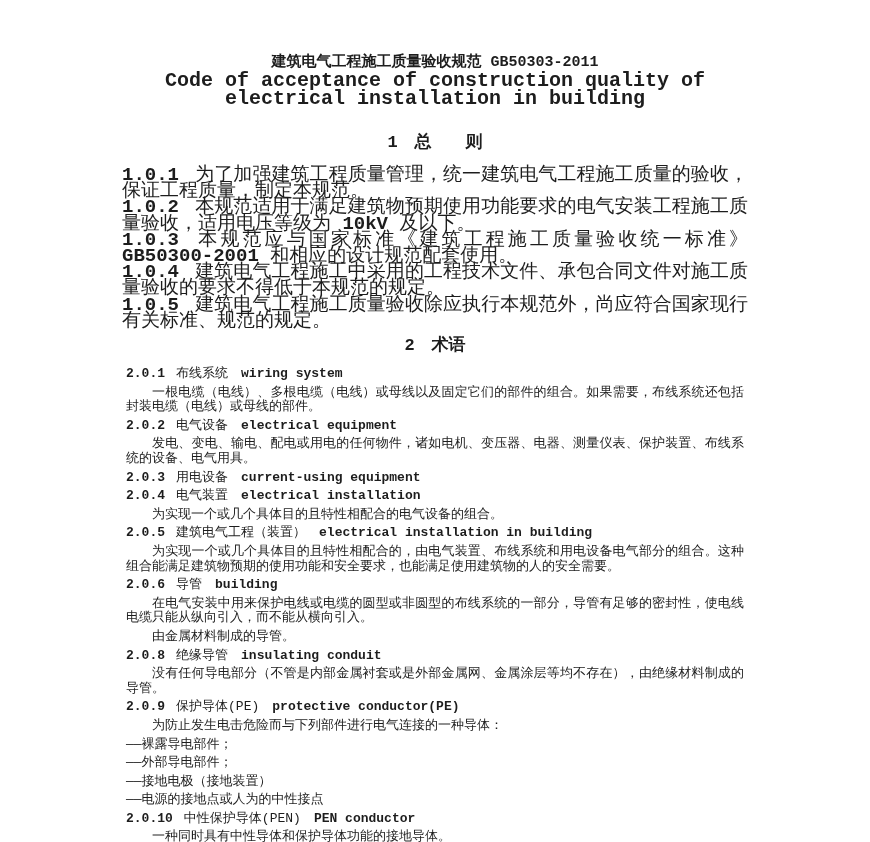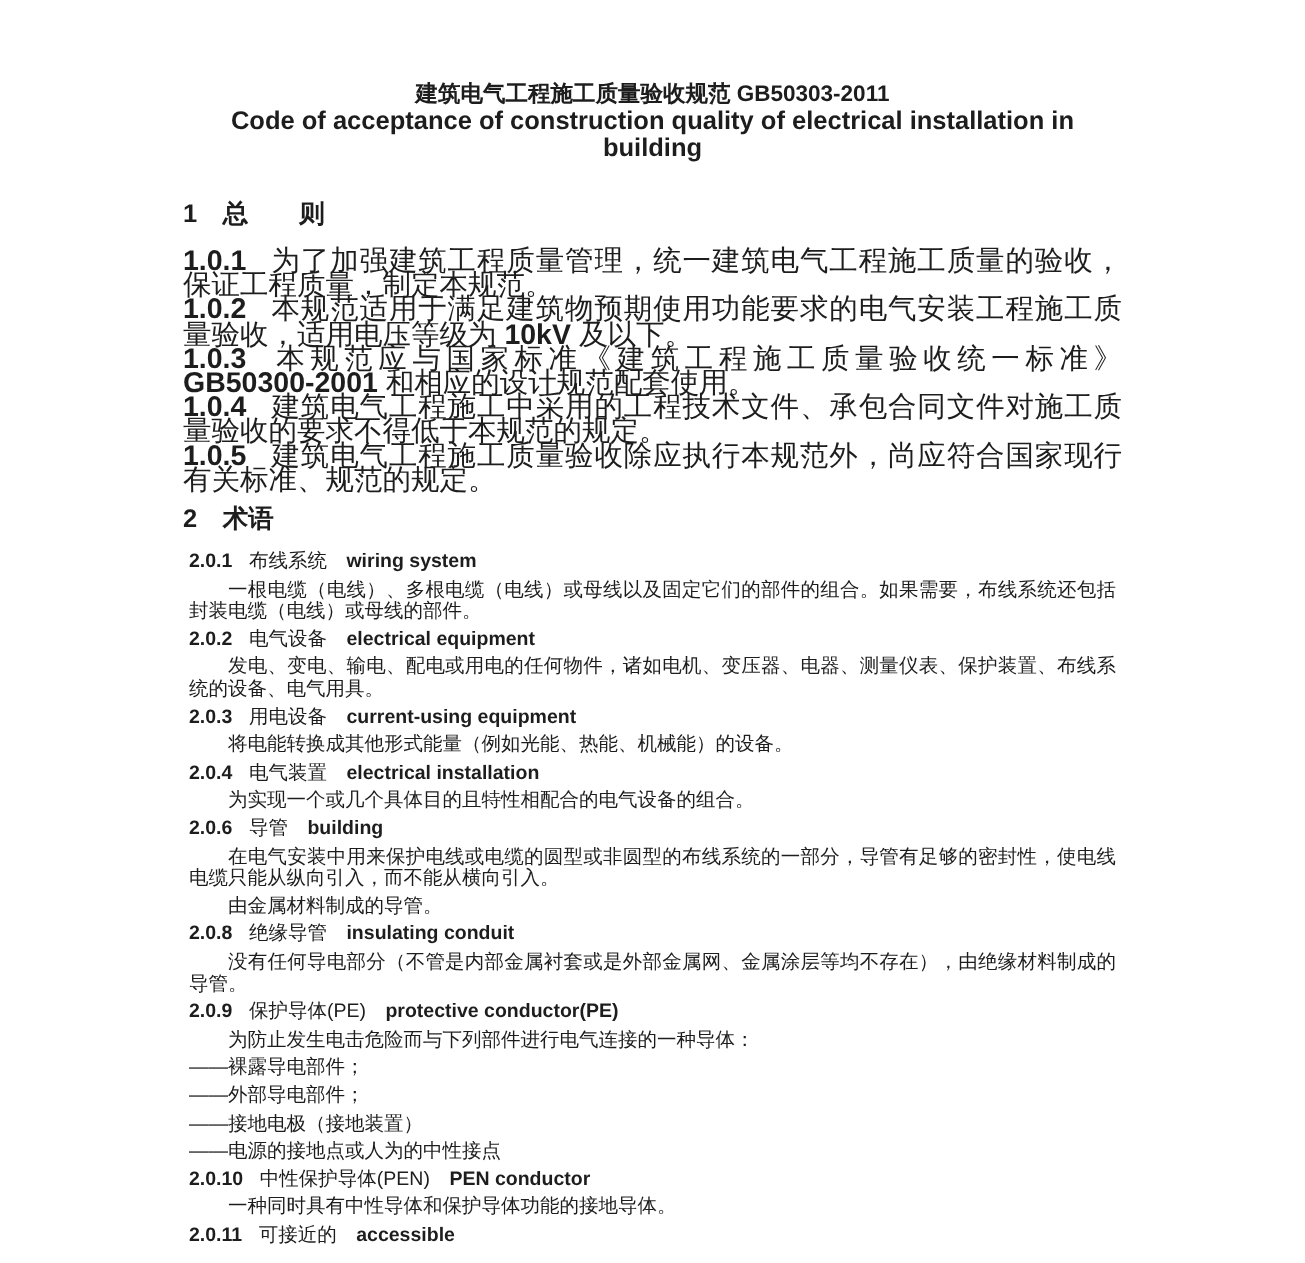--- a/index.html
+++ b/index.html
@@ -7,39 +7,40 @@
     padding: 0;
     background: #ffffff;
   }
   .page {
     position: relative;
     width: 870px;
     height: 842px;
     box-sizing: border-box;
     background: #ffffff;
     padding: 54px 122px 0 122px;
-    font-family: Liberation Sans, sans-serif;
+    font-family: Liberation Mono, monospace;
     color: #1d1d1d;
     overflow: hidden;
   }
   .title-cn {
     margin: 0;
     text-align: center;
     font-size: 15px;
     font-weight: bold;
     line-height: 18px;
   }
   .title-en {
     margin: 0;
     text-align: center;
-    font-size: 17px;
+    font-size: 20px;
     font-weight: bold;
     line-height: 18px;
   }
   .sec-heading {
+    text-align: center;
     font-size: 17px;
     font-weight: bold;
     line-height: 22px;
   }
   .sec-heading.first {
     margin: 24px 0 13px 0;
   }
   .sec-heading.second {
     margin: 6px 0 10px 0;
   }
@@ -110,28 +111,31 @@
       <p class="def">一根电缆（电线）、多根电缆（电线）或母线以及固定它们的部件的组合。如果需要，布线系统还包括封装电缆（电线）或母线的部件。</p>
     </div>
 
     <div class="term">
       <p class="term-line"><span class="num">2.0.2</span><span class="cn">电气设备</span><span class="en">electrical equipment</span></p>
       <p class="def">发电、变电、输电、配电或用电的任何物件，诸如电机、变压器、电器、测量仪表、保护装置、布线系统的设备、电气用具。</p>
     </div>
 
     <div class="term">
       <p class="term-line"><span class="num">2.0.3</span><span class="cn">用电设备</span><span class="en">current-using equipment</span></p>
-      <p class="def">将电能转换成其他形式能量（例如光能、热能、机械能）的设备。</p>
     </div>
 
     <div class="term">
       <p class="term-line"><span class="num">2.0.4</span><span class="cn">电气装置</span><span class="en">electrical installation</span></p>
       <p class="def">为实现一个或几个具体目的且特性相配合的电气设备的组合。</p>
     </div>
 
+    <div class="term">
+      <p class="term-line"><span class="num">2.0.5</span><span class="cn">建筑电气工程（装置）</span><span class="en">electrical installation in building</span></p>
+      <p class="def">为实现一个或几个具体目的且特性相配合的，由电气装置、布线系统和用电设备电气部分的组合。这种组合能满足建筑物预期的使用功能和安全要求，也能满足使用建筑物的人的安全需要。</p>
+    </div>
 
     <div class="term">
       <p class="term-line"><span class="num">2.0.6</span><span class="cn">导管</span><span class="en">building</span></p>
       <p class="def">在电气安装中用来保护电线或电缆的圆型或非圆型的布线系统的一部分，导管有足够的密封性，使电线电缆只能从纵向引入，而不能从横向引入。</p>
     </div>
 
     <div class="term">
       <p class="def">由金属材料制成的导管。</p>
     </div>
 

